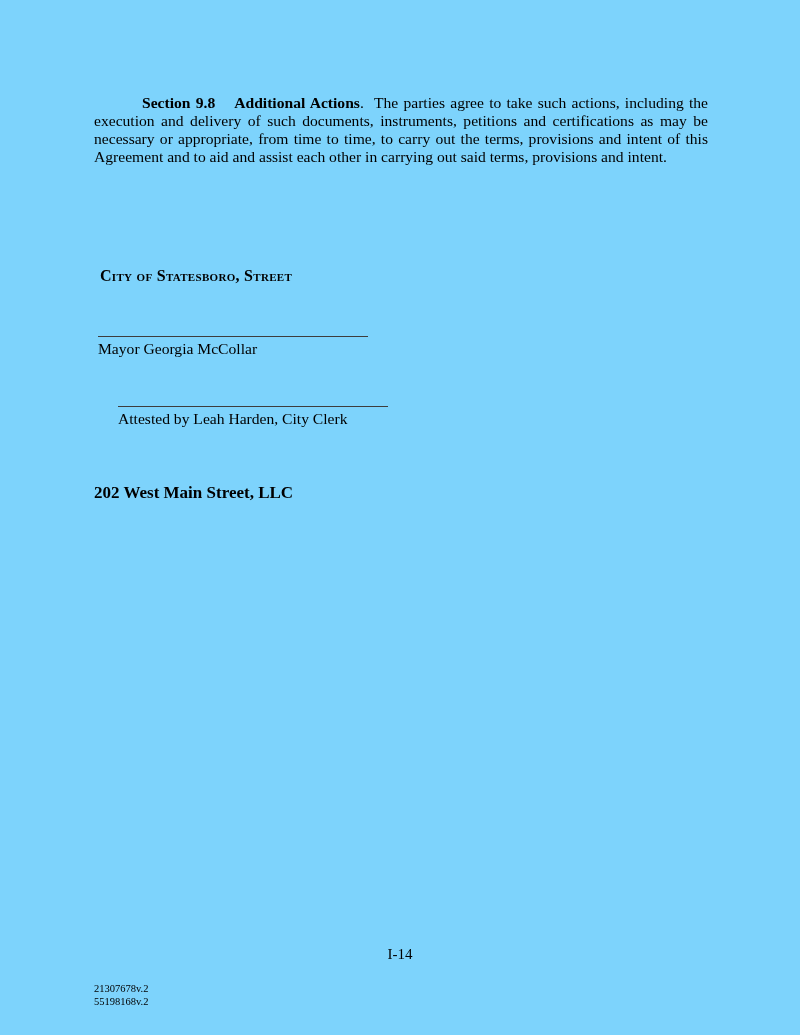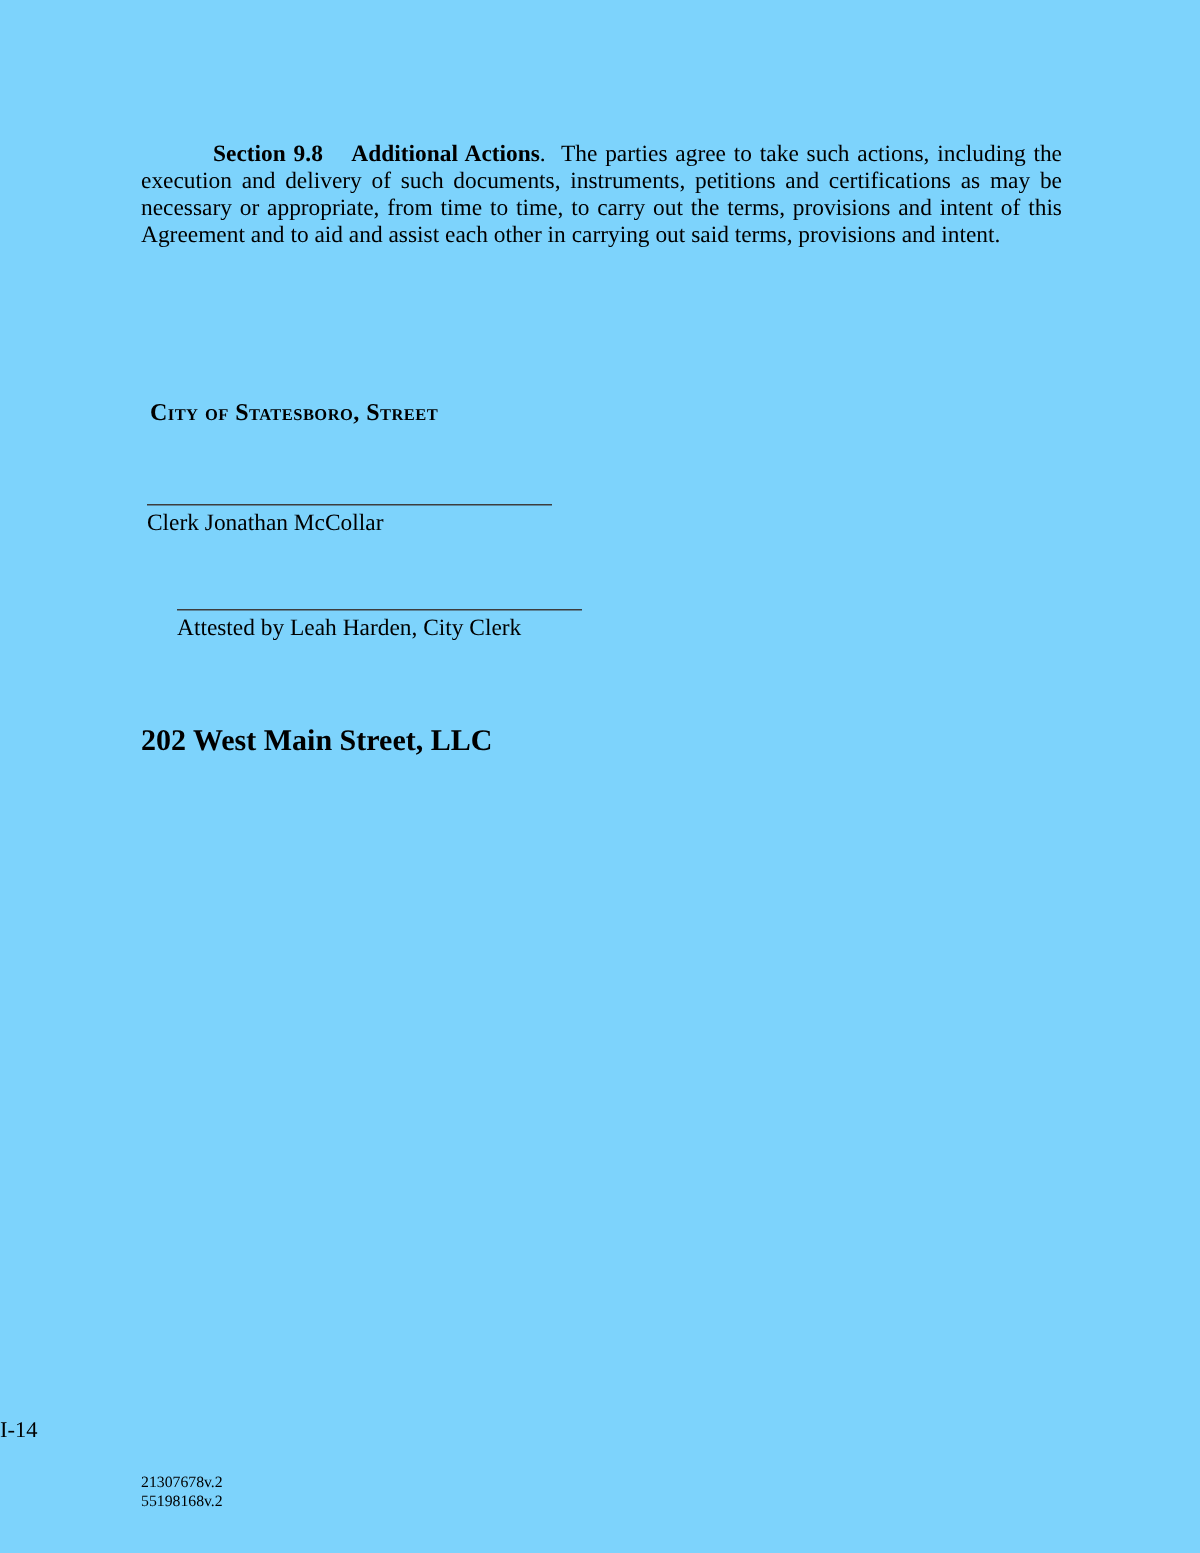--- a/index.html
+++ b/index.html
@@ -34,21 +34,21 @@
     font-weight: bold;
     font-variant: small-caps;
     font-size: 16px;
     letter-spacing: 0.3px;
   }
   .org-name-llc {
     position: absolute;
     left: 94px;
     top: 483px;
     font-weight: bold;
-    font-size: 20px;
+    font-size: 17px;
   }
   .sig-block { position: absolute; }
   .sig-block-mayor { left: 98px; top: 336px; }
   .sig-block-clerk { left: 98px; top: 406px; margin-left: 20px; }
   .sig-block-member { left: 93px; top: 551px; }
   .sig-rule {
     border-top: 1.2px solid #3d3d3d;
     height: 0;
   }
   .sig-rule-w270 { width: 270px; }
@@ -56,20 +56,21 @@
   .sig-label {
     padding-top: 3px;
     font-size: 15.6px;
     white-space: nowrap;
   }
   .footer-page-number {
     position: absolute;
     left: 0;
     top: 946px;
     width: 100%;
+    text-align: center;
     font-size: 15px;
   }
   .footer-doc-ids {
     position: absolute;
     left: 94px;
     top: 961px;
     font-size: 10.5px;
     line-height: 13px;
     margin-top: 21px;
   }
@@ -79,21 +80,21 @@
 
 <div class="page">
 
   <p class="para para-section"><span class="bold">Section 9.8</span><span class="tab-gap"></span><span class="bold">Additional Actions</span><span>.&nbsp; The parties agree to take such actions, including the execution and delivery of such documents, instruments, petitions and certifications as may be necessary or appropriate, from time to time, to carry out the terms, provisions and intent of this Agreement and to aid and assist each other in carrying out said terms, provisions and intent.</span></p>
 
 
   <div class="org-name-city">City of Statesboro, Street</div>
 
   <div class="sig-block sig-block-mayor">
     <div class="sig-rule sig-rule-w270"></div>
-    <div class="sig-label">Clerk Jonathan McCollar</div>
+    <div class="sig-label">Mayor Georgia McCollar</div>
   </div>
 
   <div class="sig-block sig-block-clerk">
     <div class="sig-rule sig-rule-w270"></div>
     <div class="sig-label">Attested by Leah Harden, City Clerk</div>
   </div>
 
   <div class="org-name-llc">202 West Main Street, LLC</div>
 
 

